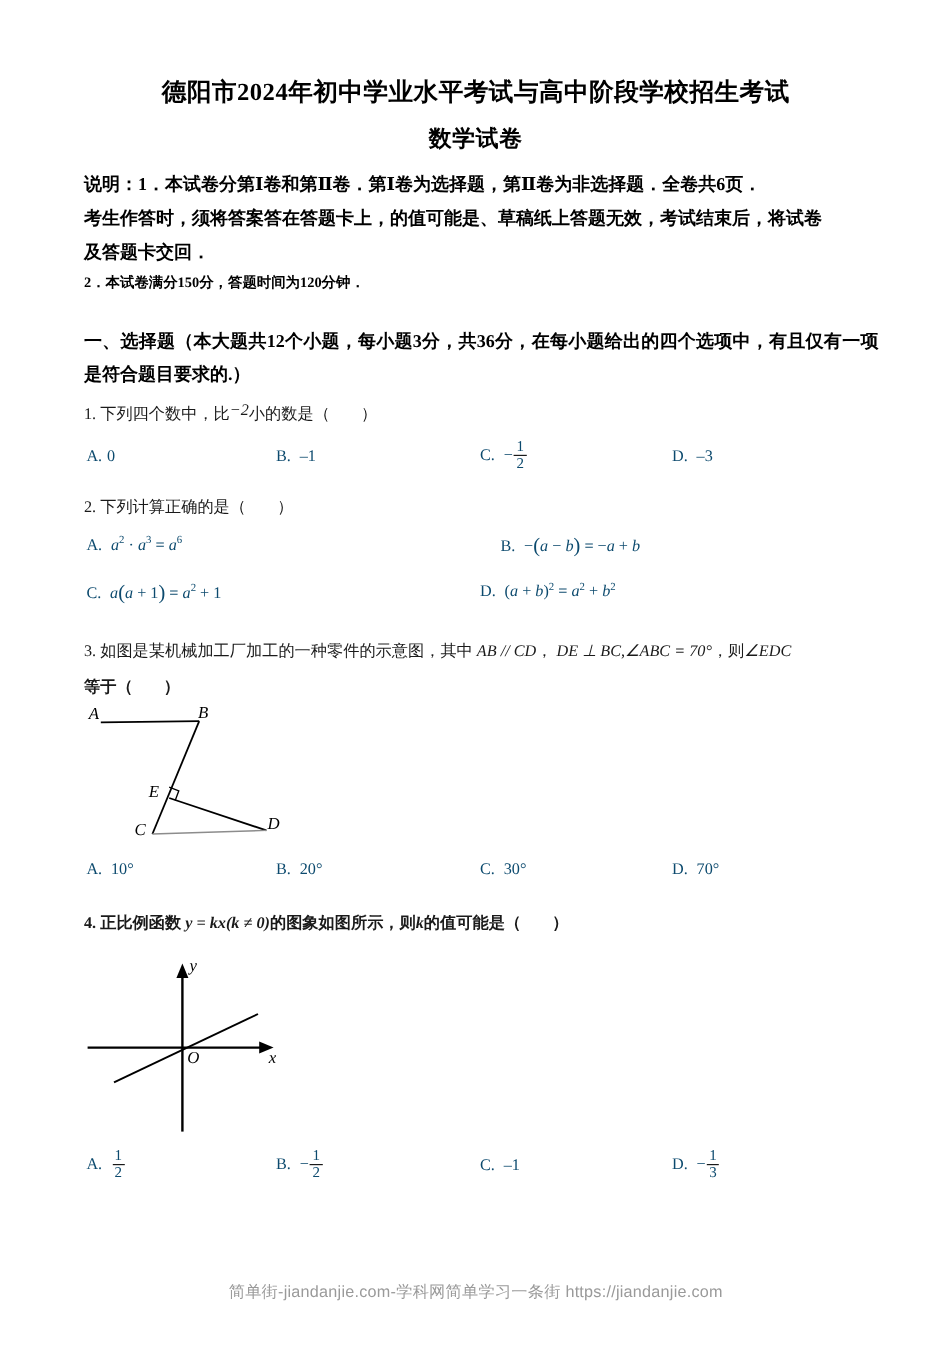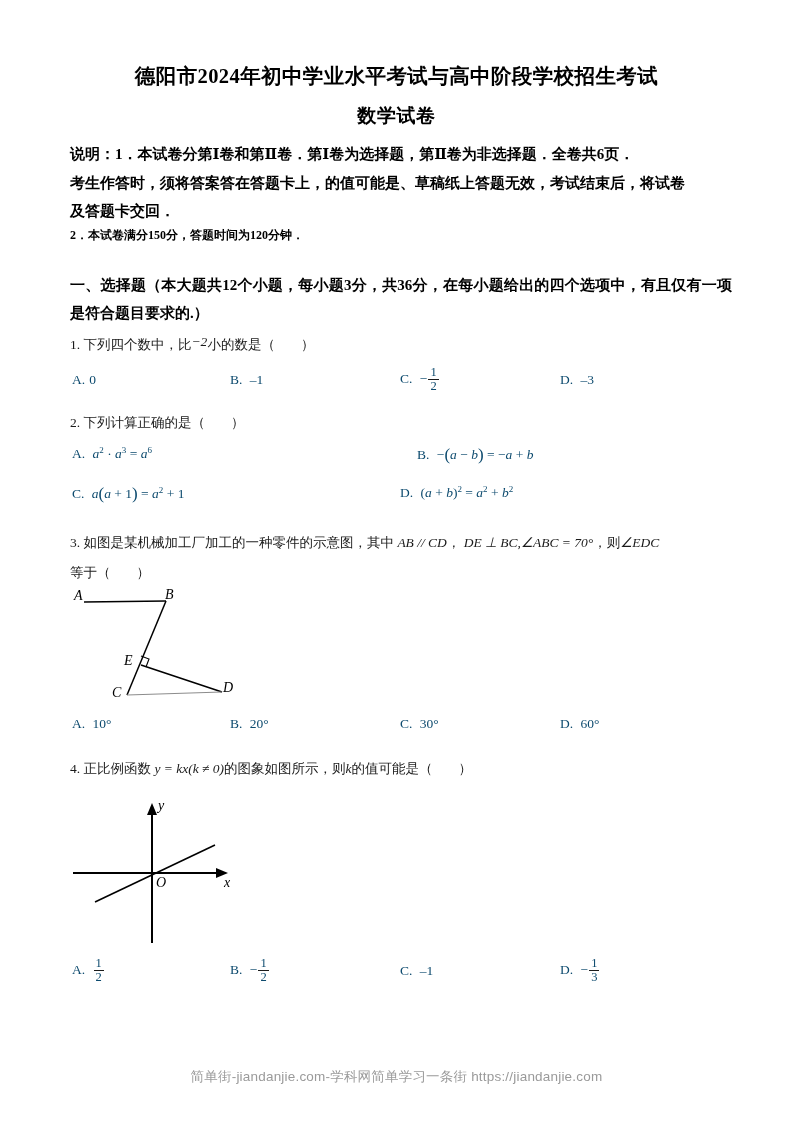--- a/index.html
+++ b/index.html
@@ -203,21 +203,21 @@
     <span class="opt-label">D.</span>
     <span>(<span class="mi">a</span> + <span class="mi">b</span>)<span class="supn">2</span> = <span class="mi">a</span><span class="supn">2</span> + <span class="mi">b</span><span class="supn">2</span></span>
   </div>
 
   <div class="q-stem" style="left:70px; top:531px; width:668px;">
     <span>3.</span>
     <span>如图是某机械加工厂加工的一种零件的示意图，其中</span>
     <span class="mi">AB // CD</span><span>，</span>
     <span class="mi">DE ⊥ BC,∠ABC = 70°</span><span>，则</span><span class="mi">∠EDC</span>
   </div>
-  <div class="q-stem" style="left:70px; top:561px;">
+  <div class="q-stem" style="left:70px; top:561px;font-weight:bold;">
     <span>等于（</span><span style="display:inline-block;width:26px;"></span><span>）</span>
   </div>
 
   <div class="figure" style="left:70px; top:585px; width:230px; height:125px;">
     <svg width="230" height="125" viewBox="0 0 230 125">
 
       <line x1="14" y1="17" x2="96" y2="16" stroke="#000" stroke-width="1.5"></line>
 
       <line x1="96" y1="16" x2="57" y2="110" stroke="#000" stroke-width="1.5"></line>
 
@@ -241,24 +241,24 @@
   <div class="opt" style="left:230px; top:716px;">
     <span class="opt-label">B.</span>
     <span>20°</span>
   </div>
   <div class="opt" style="left:400px; top:716px;text-align:center;">
     <span class="opt-label">C.</span>
     <span>30°</span>
   </div>
   <div class="opt" style="left:560px; top:716px;">
     <span class="opt-label">D.</span>
-    <span>60°</span>
-  </div>
-
-  <div class="q-stem" style="left:70px; top:757px; width:660px;">
+    <span>70°</span>
+  </div>
+
+  <div class="q-stem" style="left:70px; top:757px; width:660px;font-weight:bold;">
     <span>4.</span>
     <span>正比例函数</span>
     <span class="mi">y = kx(k ≠ 0)</span><span>的图象如图所示，则</span><span class="mi">k</span><span>的值可能是（</span><span style="display:inline-block;width:26px;"></span><span>）</span>
   </div>
 
   <div class="figure" style="left:70px; top:795px; width:200px; height:150px;">
     <svg width="200" height="150" viewBox="0 0 200 150">
 
       <line x1="3" y1="78" x2="148" y2="78" stroke="#000" stroke-width="2"></line>
       <polygon points="158,78 146,73 146,83" fill="#000"></polygon>

